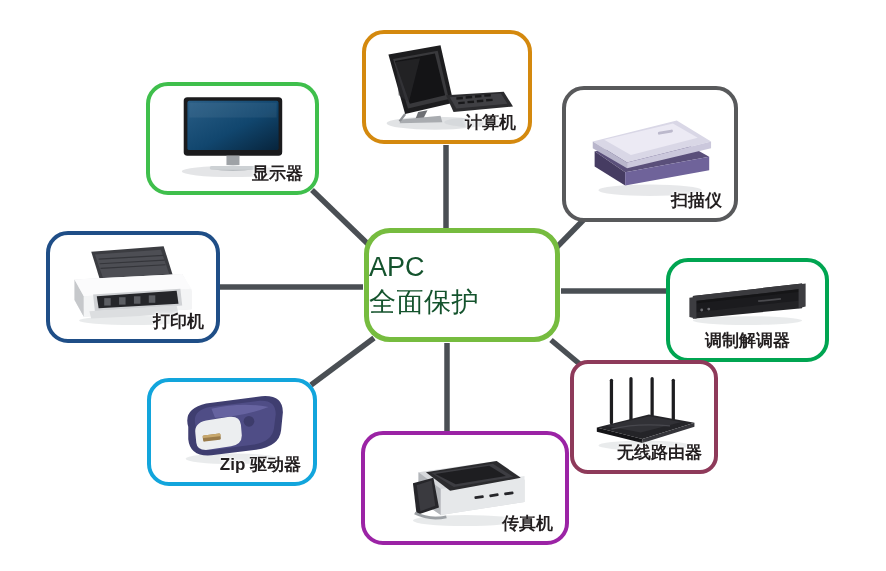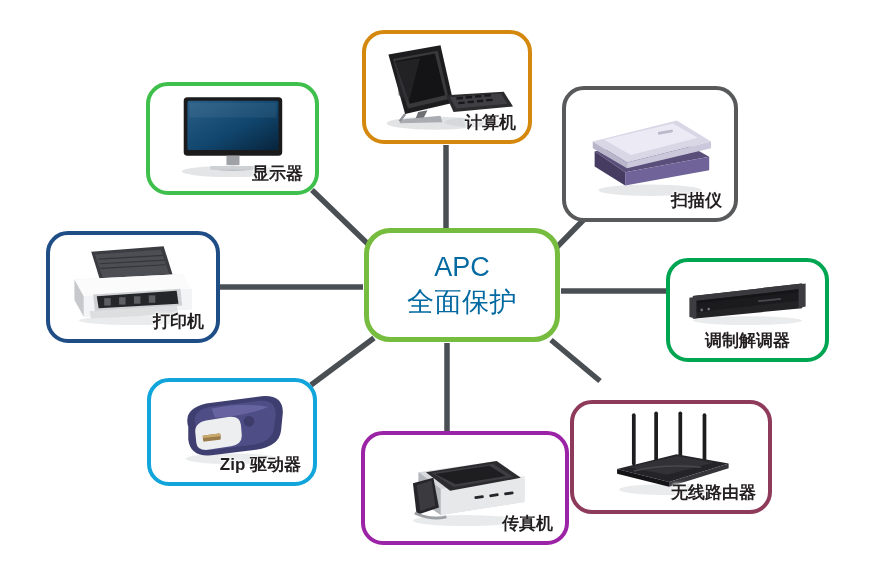--- a/index.html
+++ b/index.html
@@ -66,33 +66,33 @@
     top: 228px;
     width: 196px;
     height: 114px;
     border-width: 5px;
     border-radius: 26px;
   }
   #node-center .hub-text {
     position: absolute;
     left: 0; right: 0; top: 50%;
     transform: translateY(-50%);
-    text-align: center;
+    text-align: left;
     font-size: 27px;
     line-height: 1.28;
-    color: #0369a1;
+    color: #14532d;
   }
   #node-center .hub-line2 { letter-spacing: 0.5px; }
 
   
   #node-computer { left: 362px; top: 30px;  width: 170px; height: 114px; }
   #node-monitor  { left: 146px; top: 82px;  width: 173px; height: 113px; }
   #node-scanner  { left: 562px; top: 86px;  width: 176px; height: 136px; }
   #node-modem    { left: 666px; top: 258px; width: 163px; height: 104px; }
-  #node-router   { left: 570px; top: 400px; width: 202px; height: 114px; }
+  #node-router   { left: 570px; top: 360px; width: 148px; height: 114px; border-radius: 18px; }
   #node-fax      { left: 361px; top: 431px; width: 208px; height: 114px; }
   #node-zip      { left: 147px; top: 378px; width: 170px; height: 108px; }
   #node-printer  { left: 46px;  top: 231px; width: 174px; height: 112px; }
 </style>
 </head>
 <body>
 
 <div id="canvas" style="background: rgb(255, 255, 255);">
 
   <svg id="edge-layer" viewBox="0 0 886 571" width="886" height="571" aria-hidden="true">

